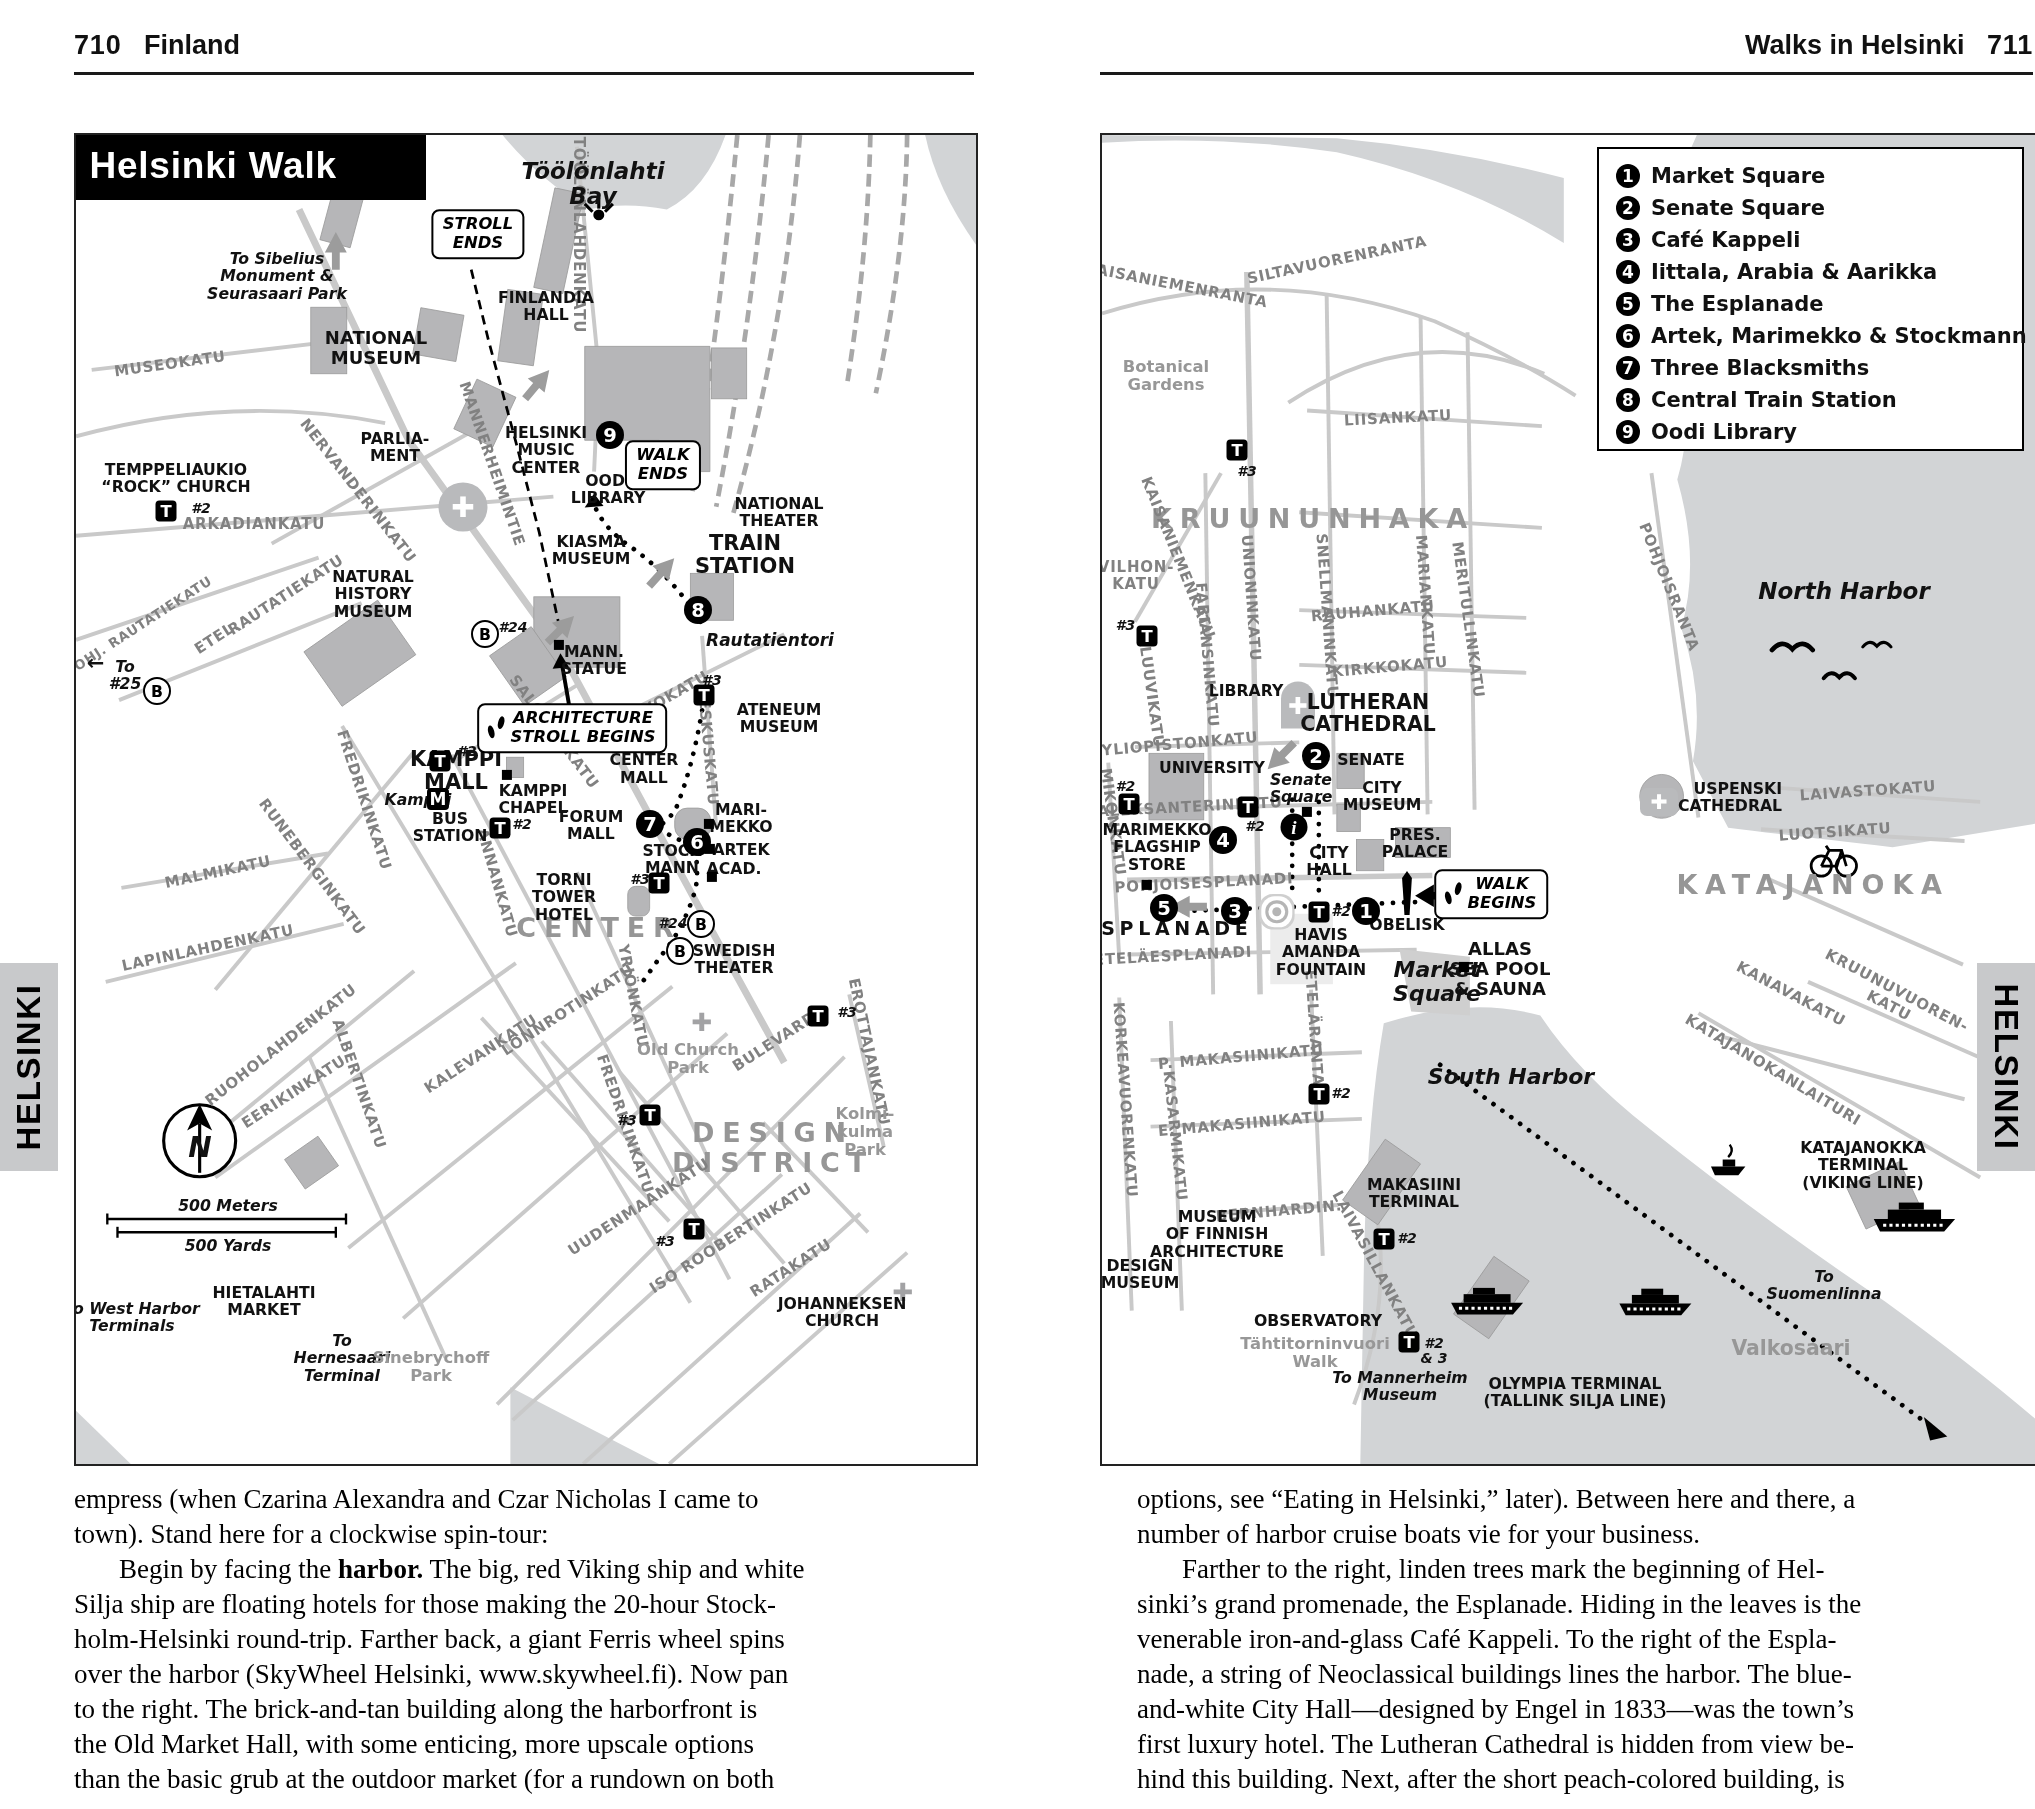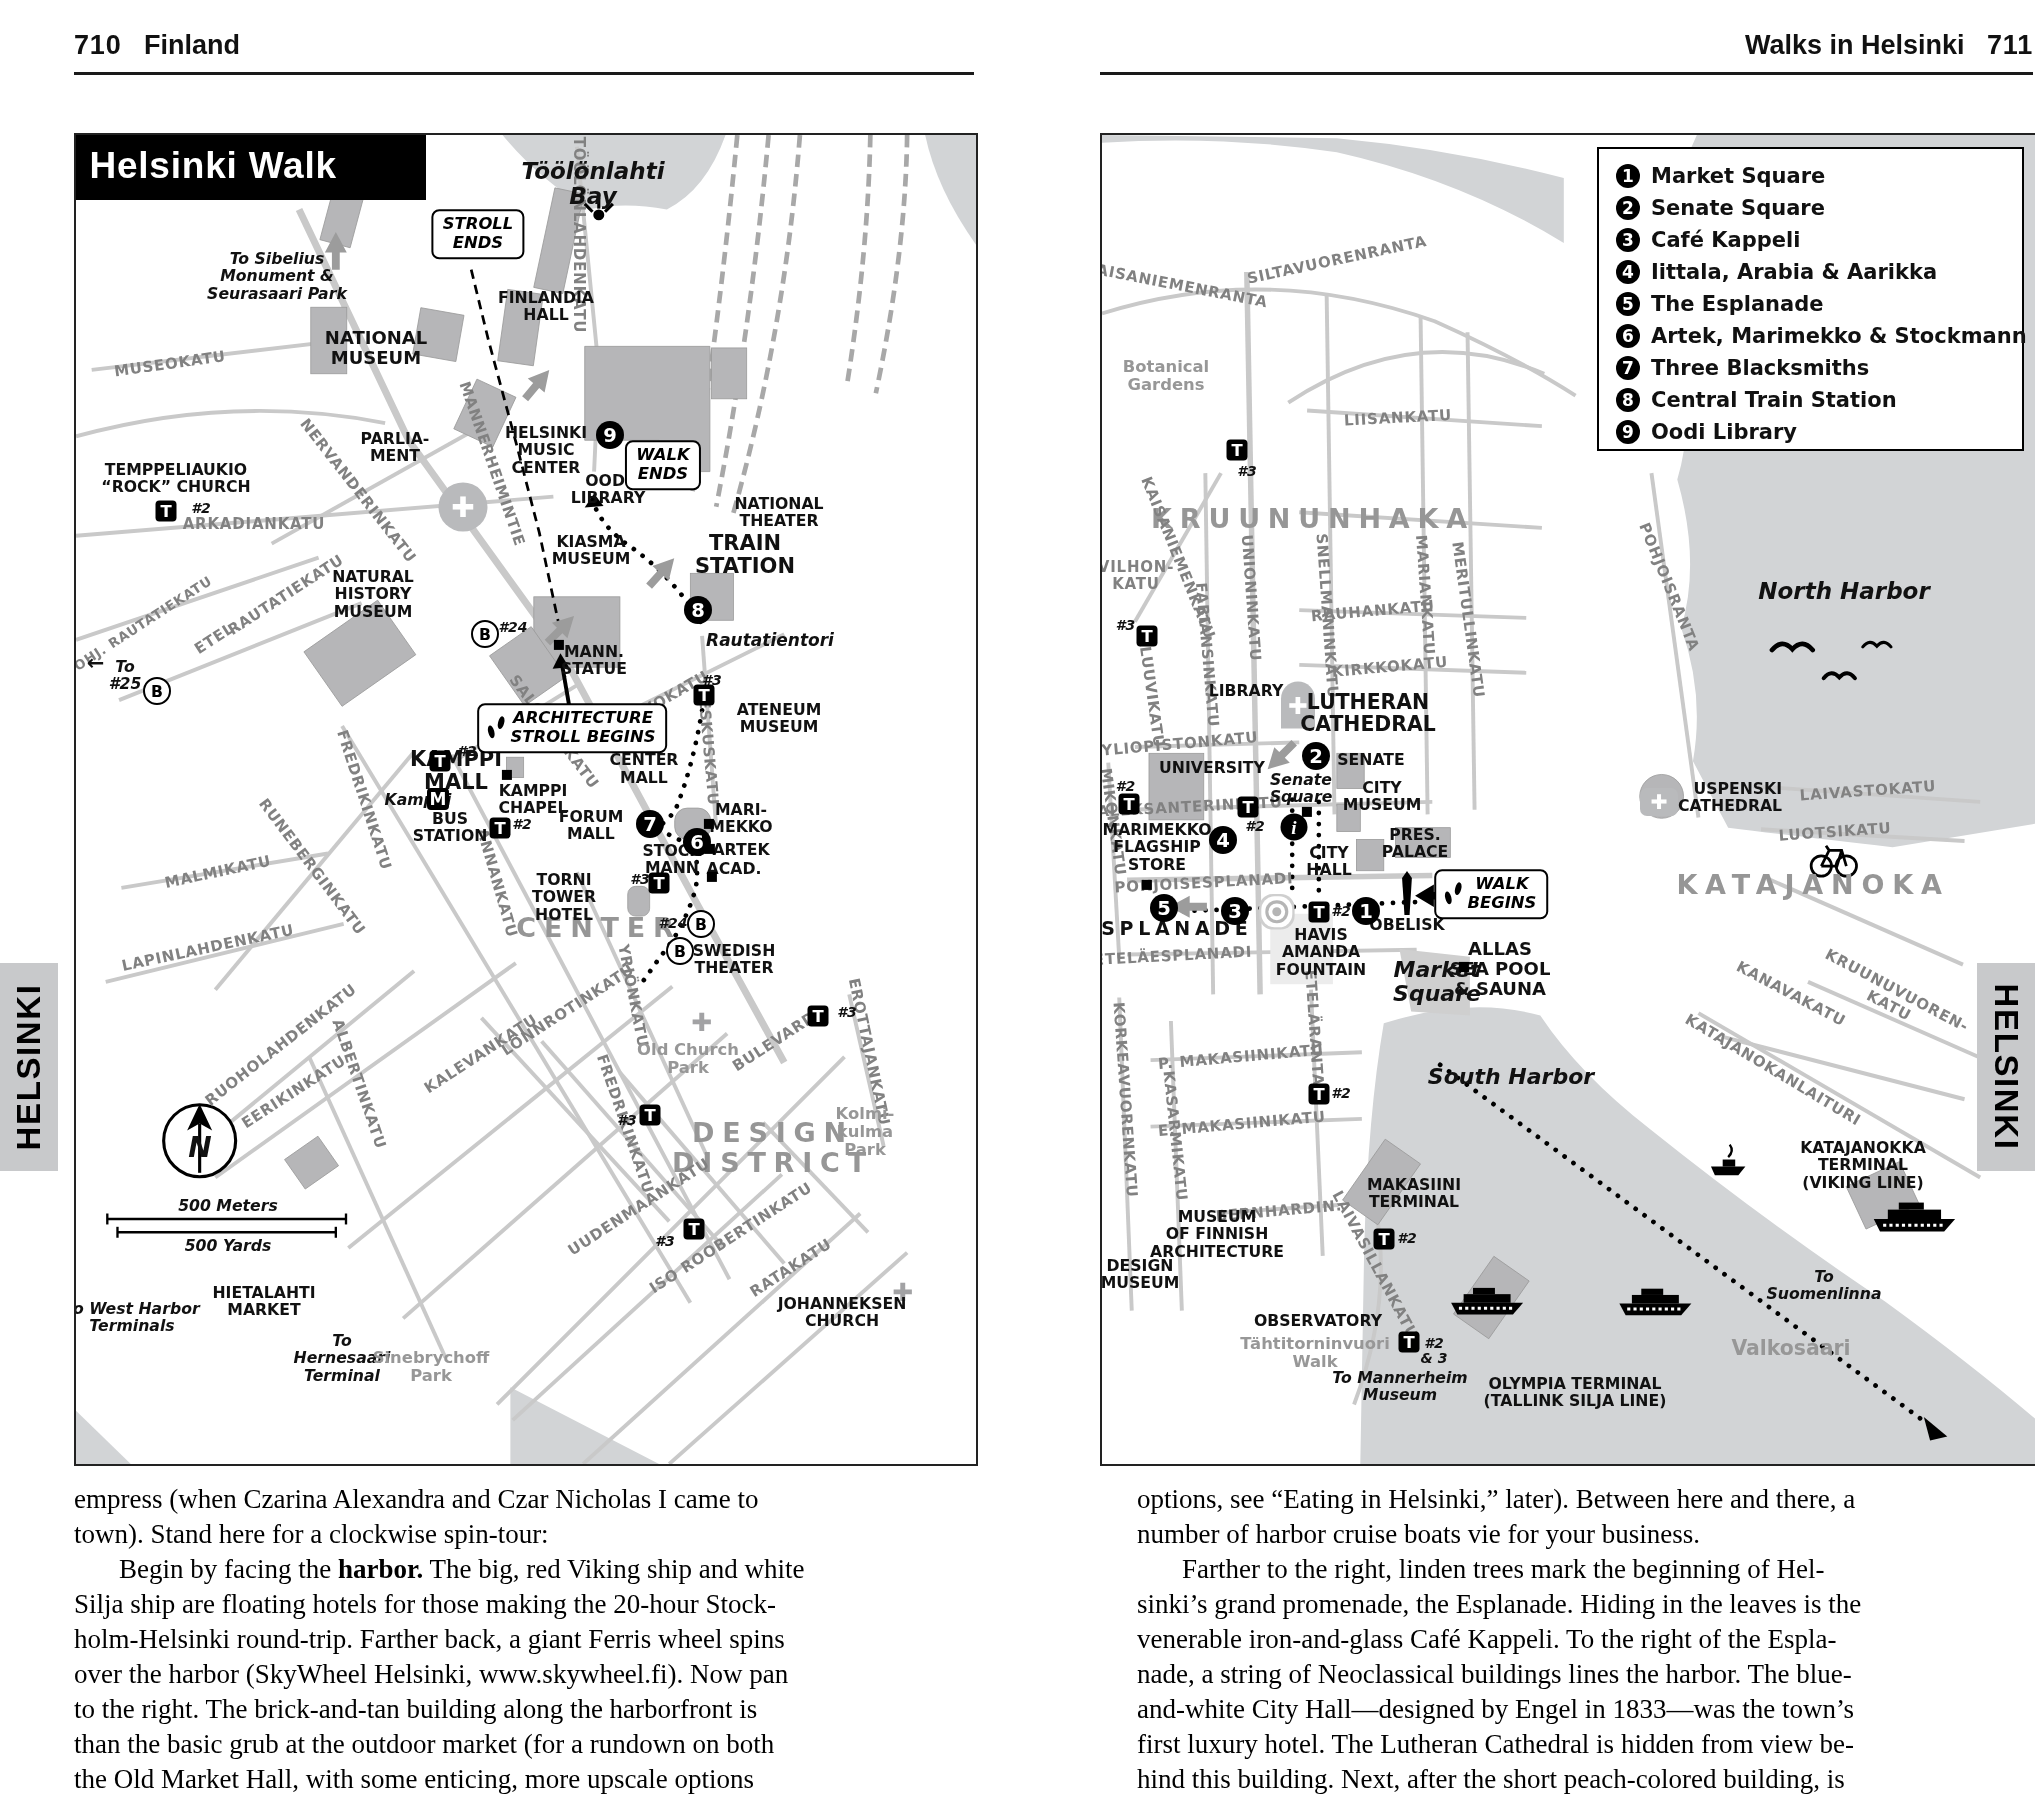--- a/index.html
+++ b/index.html
@@ -630,22 +630,22 @@
     </div>
 
   <div id="body-left" class="bodycol">
       <div class="bline"><span>empress (when Czarina Alexandra and Czar Nicholas I came to</span></div>
       <div class="bline"><span>town). Stand here for a clockwise spin-tour:</span></div>
       <div class="bline ind"><span>Begin by facing the </span><b>harbor.</b><span> The big, red Viking ship and white</span></div>
       <div class="bline"><span>Silja ship are floating hotels for those making the 20-hour Stock-</span></div>
       <div class="bline"><span>holm-Helsinki round-trip. Farther back, a giant Ferris wheel spins</span></div>
       <div class="bline"><span>over the harbor (SkyWheel Helsinki, www.skywheel.fi). Now pan</span></div>
       <div class="bline"><span>to the right. The brick-and-tan building along the harborfront is</span></div>
+      <div class="bline"><span>the Old Market Hall, with some enticing, more upscale options</span></div>
       <div class="bline"><span>than the basic grub at the outdoor market (for a rundown on both</span></div>
-      <div class="bline"><span>the Old Market Hall, with some enticing, more upscale options</span></div>
     </div>
   <div id="body-right" class="bodycol">
       <div class="bline"><span>options, see “Eating in Helsinki,” later). Between here and there, a</span></div>
       <div class="bline"><span>number of harbor cruise boats vie for your business.</span></div>
       <div class="bline ind"><span>Farther to the right, linden trees mark the beginning of Hel-</span></div>
       <div class="bline"><span>sinki’s grand promenade, the Esplanade. Hiding in the leaves is the</span></div>
       <div class="bline"><span>venerable iron-and-glass Café Kappeli. To the right of the Espla-</span></div>
       <div class="bline"><span>nade, a string of Neoclassical buildings lines the harbor. The blue-</span></div>
       <div class="bline"><span>and-white City Hall—designed by Engel in 1833—was the town’s</span></div>
       <div class="bline"><span>first luxury hotel. The Lutheran Cathedral is hidden from view be-</span></div>

